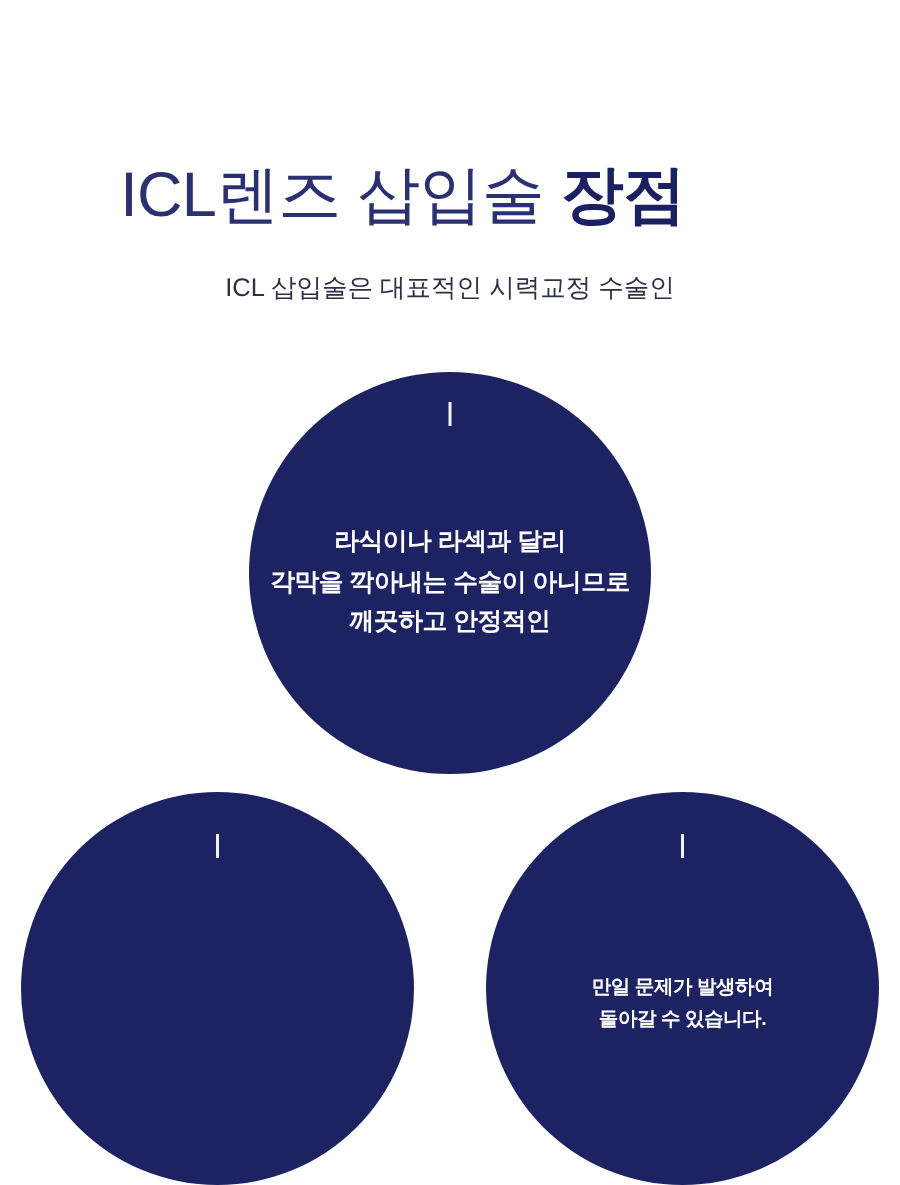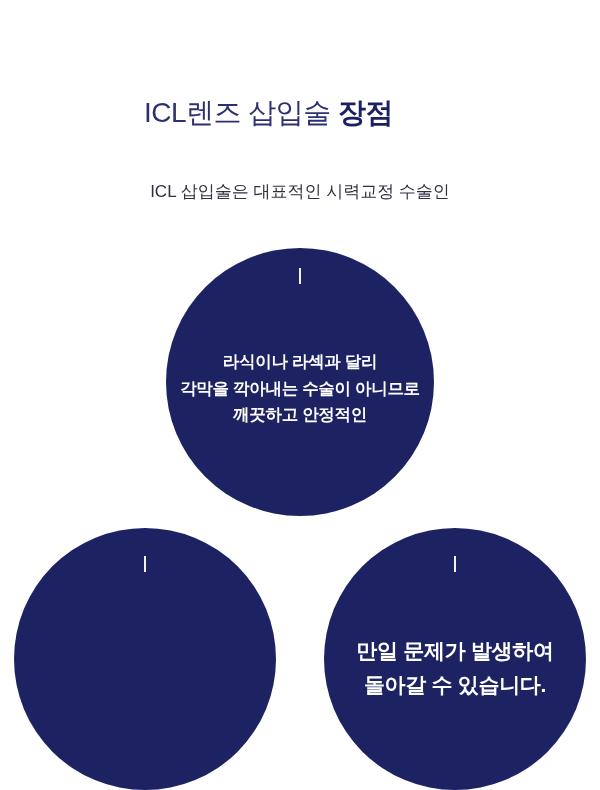--- a/index.html
+++ b/index.html
@@ -22,21 +22,21 @@
     height: 790px;
   }
 
   
   .title {
     position: absolute;
     top: 78px;
     left: 0;
     width: 537px;
     text-align: center;
-    font-size: 28px;
+    font-size: 42px;
     line-height: 1.15;
     letter-spacing: -0.5px;
     white-space: nowrap;
     color: #2b3170;
   }
   .title .t-light {
     font-weight: 400;
     color: #2b3170;
   }
   .title .t-strong {
@@ -126,21 +126,21 @@
   }
 
   
   .circle-br {
     width: 262px;
     height: 262px;
     top: 528px;
     left: 324px;
   }
   .circle-br .ctext {
-    font-size: 21px;
+    font-size: 13px;
     margin-top: 18px;
   }
   .circle-br .tick {
     top: 28px;
     height: 16px;
   }
 </style>
 </head>
 <body>
 

